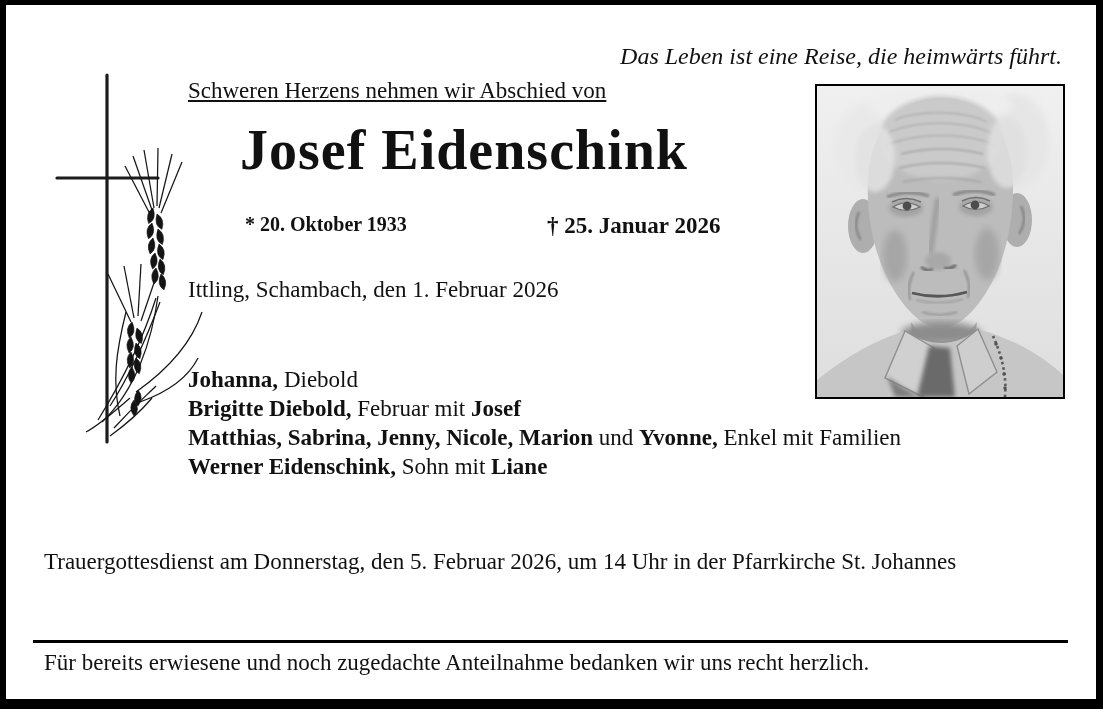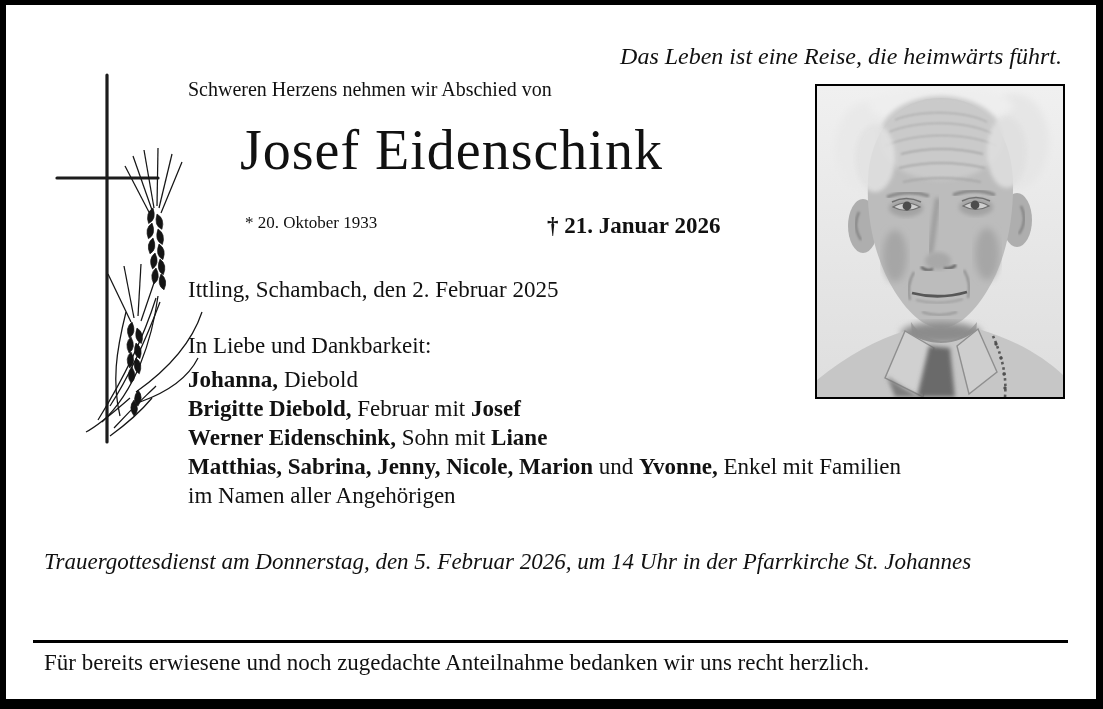--- a/index.html
+++ b/index.html
@@ -25,33 +25,33 @@
     margin-top:8px;
   }
   .cross-wheat{position:absolute;left:40px;top:60px;width:170px;height:400px;}
 
   .photo{
     position:absolute;left:815px;top:84px;width:246px;height:311px;
     border:2px solid #000;box-sizing:content-box;background:#e9e9e9;
   }
   .photo svg{display:block;width:246px;height:311px;}
 
-  .intro{position:absolute;left:188px;top:78px;font-size:20px;white-space:nowrap;}
-  .deceased{position:absolute;left:240px;top:120px;font-size:56px;font-weight:400;
+  .intro{position:absolute;left:188px;top:78px;font-size:23px;white-space:nowrap;text-decoration:underline;}
+  .deceased{position:absolute;left:240px;top:120px;font-size:56px;font-weight:700;
     letter-spacing:1px;white-space:nowrap;line-height:60px;}
-  .birth{position:absolute;left:245px;top:213px;font-size:17px;font-weight:400;white-space:nowrap;}
+  .birth{position:absolute;left:245px;top:213px;font-size:20px;font-weight:700;white-space:nowrap;}
   .death{position:absolute;left:547px;top:213px;font-size:23px;font-weight:700;white-space:nowrap;}
   .place{position:absolute;left:188px;top:277px;font-size:23px;white-space:nowrap;}
   .gratitude{position:absolute;left:188px;top:333px;font-size:23px;white-space:nowrap;}
   .mourners{position:absolute;left:188px;top:365px;font-size:23px;line-height:29px;}
   .mourners .line{white-space:nowrap;}
   .mourners .b{font-weight:700;}
 
   .service{position:absolute;left:44px;top:547px;font-size:23px;line-height:29px;}
-  .service .line{white-space:nowrap;font-style:italic;}
+  .service .line{white-space:nowrap;}
   .rule{position:absolute;left:33px;top:640px;width:1035px;height:3px;background:#000;}
   .thanks{position:absolute;left:44px;top:650px;font-size:23px;white-space:nowrap;}
   .fitline{display:inline-block;transform-origin:left top;}
 </style>
 </head>
 <body>
 
 <div class="card">
 
   <div class="frame top"></div>
@@ -215,30 +215,28 @@
       <circle cx="179" cy="258" r="1.7" fill="#4f4f4f"></circle>
       <circle cx="184" cy="272" r="1.7" fill="#4f4f4f"></circle>
       <circle cx="187" cy="288" r="1.7" fill="#4f4f4f"></circle>
       <circle cx="188" cy="302" r="1.7" fill="#4f4f4f"></circle>
     </svg>
   </div>
 
   <div class="intro">Schweren Herzens nehmen wir Abschied von</div>
   <div class="deceased">Josef Eidenschink</div>
   <div class="birth">* 20. Oktober 1933</div>
-  <div class="death">† 21. Januar 2026</div>
-  <div class="place">Ittling, Schambach, den 2. Februar 2025</div>
-  <div class="gratitude">In Liebe und Dankbarkeit:</div>
+  <div class="death">† 25. Januar 2026</div>
+  <div class="place">Ittling, Schambach, den 1. Februar 2026</div>
 
   <div class="mourners" id="mourners">
       <div class="line"><span class="b">Johanna,</span><span> Diebold</span></div>
       <div class="line"><span class="b">Brigitte Diebold,</span><span> Februar mit </span><span class="b">Josef</span></div>
+      <div class="line"><span class="b">Matthias, Sabrina, Jenny, Nicole, Marion</span><span> und </span><span class="b">Yvonne,</span><span> Enkel mit Familien</span></div>
       <div class="line"><span class="b">Werner Eidenschink,</span><span> Sohn mit </span><span class="b">Liane</span></div>
-      <div class="line"><span class="b">Matthias, Sabrina, Jenny, Nicole, Marion</span><span> und </span><span class="b">Yvonne,</span><span> Enkel mit Familien</span></div>
-      <div class="line"><span>im Namen aller Angehörigen</span></div>
     </div>
 
   <div class="service" id="service">
       <div class="line"><span class="fitline">Trauergottesdienst am Donnerstag, den 5. Februar 2026, um 14 Uhr in der Pfarrkirche St. Johannes</span></div>
     </div>
 
   <div class="rule"></div>
 
   <div class="thanks">
     <span class="fitline">Für bereits erwiesene und noch zugedachte Anteilnahme bedanken wir uns recht herzlich.</span>

